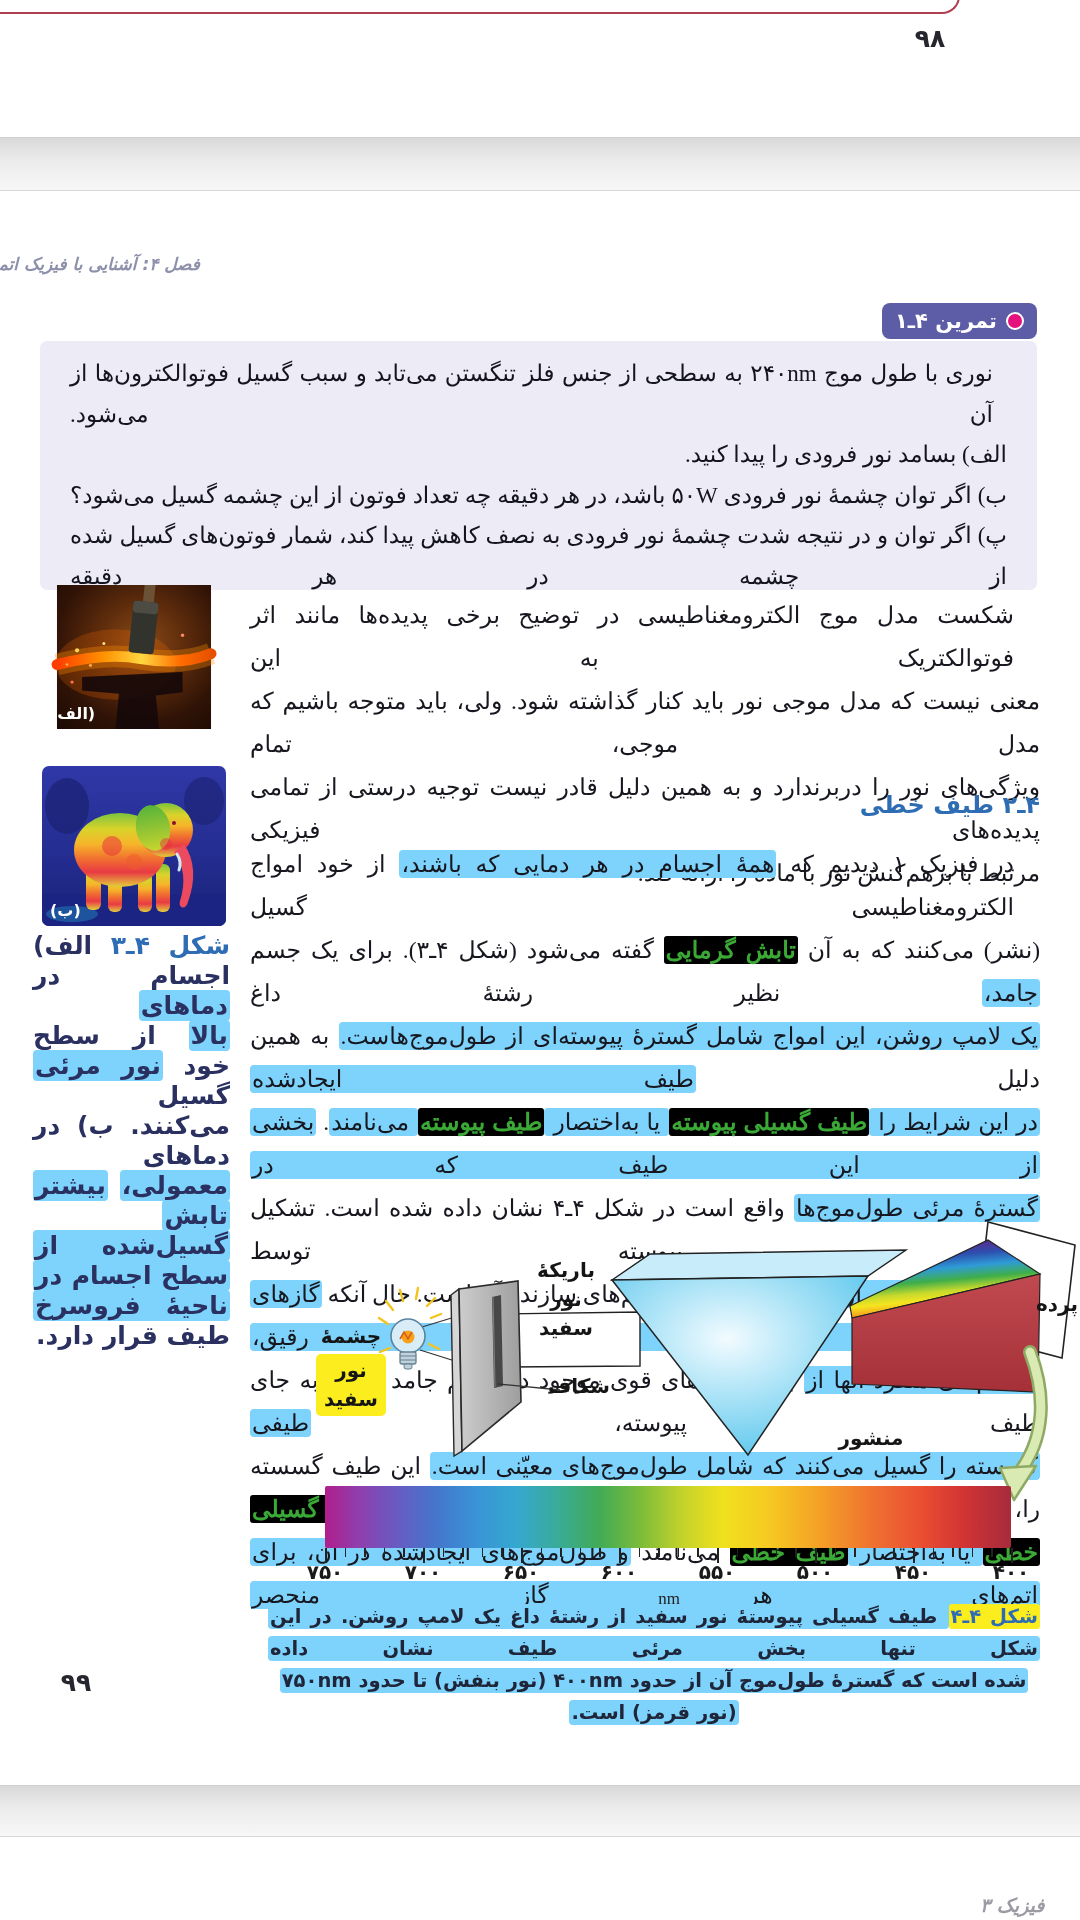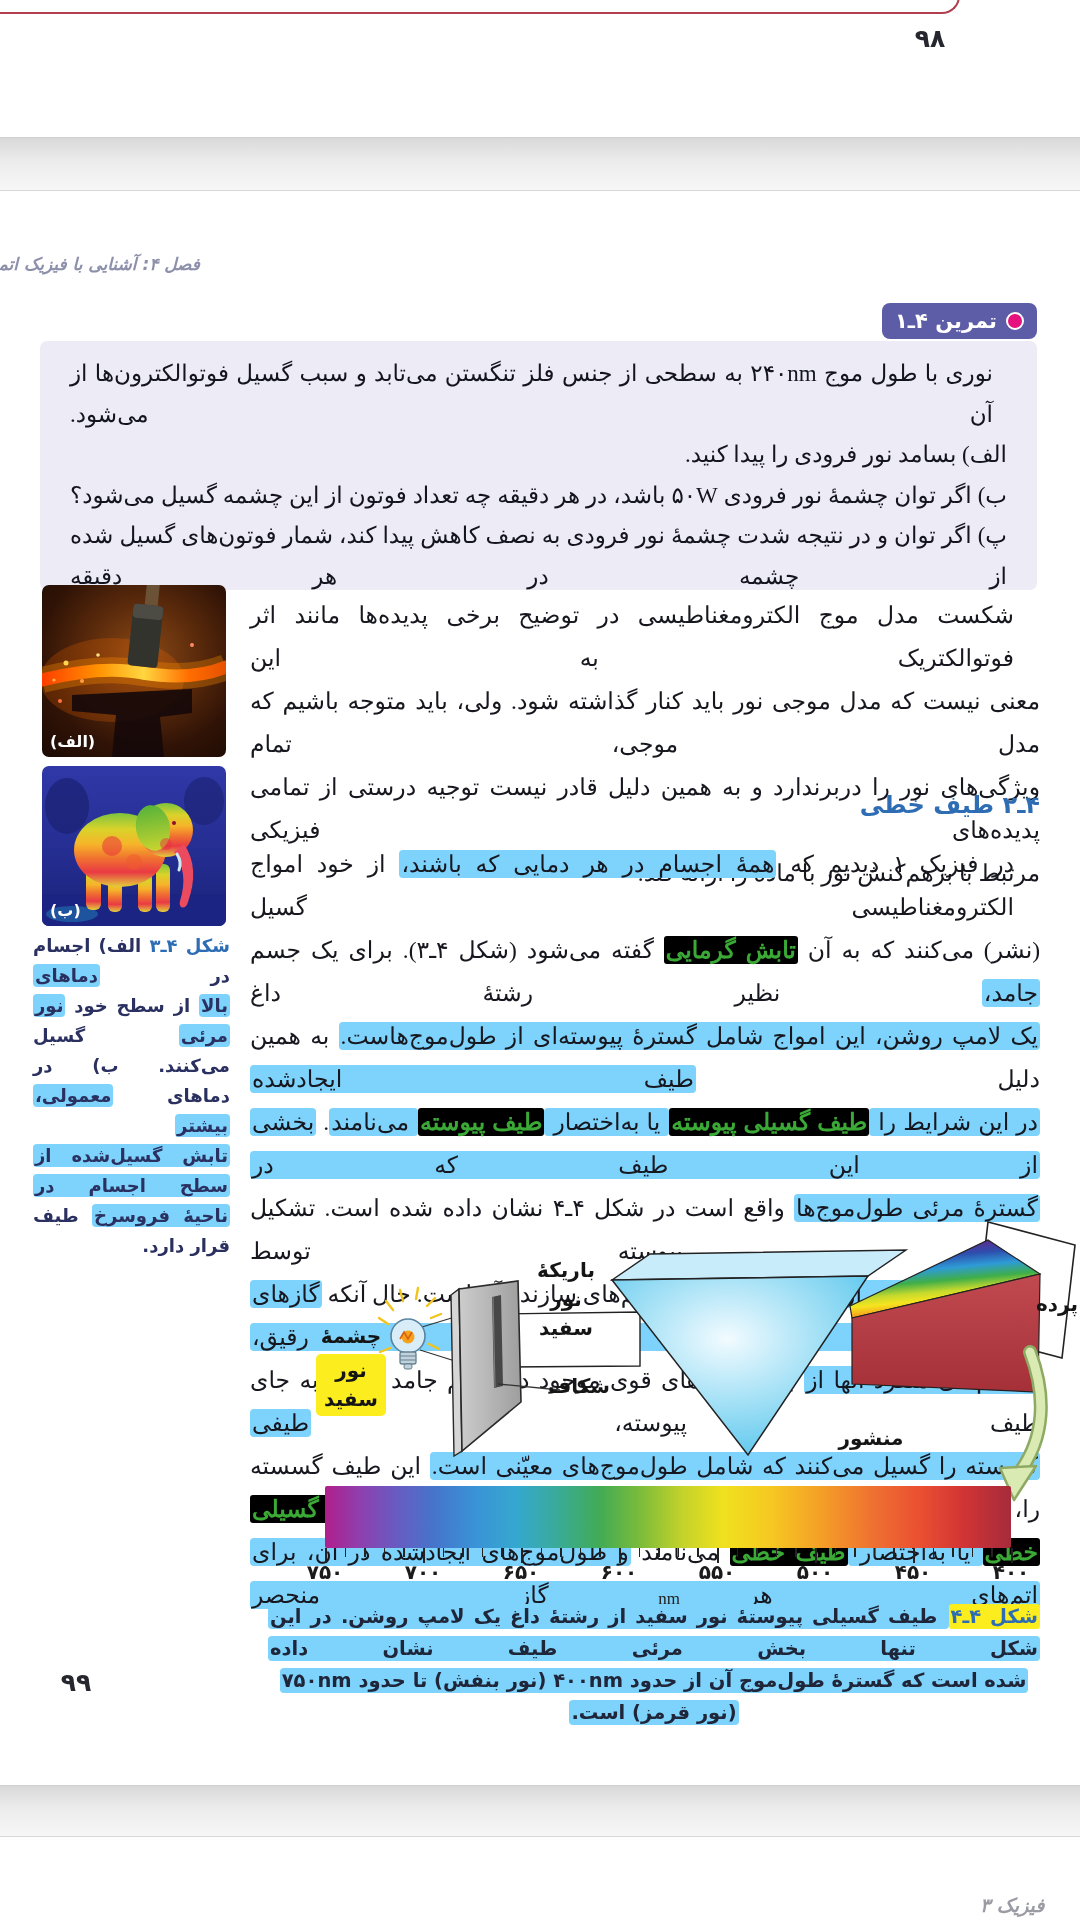--- a/index.html
+++ b/index.html
@@ -44,26 +44,26 @@
         color:#2e6db4;font-weight:bold;font-size:24px;}
 
   
   .seg-hl{background:#7dd3fc;border-radius:4px;padding:1px 2px;-webkit-box-decoration-break:clone;box-decoration-break:clone;}
   .seg-hlg{background:#000000;color:#3aa935;font-weight:bold;border-radius:3px;padding:1px 2px;-webkit-box-decoration-break:clone;box-decoration-break:clone;}
   .seg-blue{color:#2e6db4;font-weight:bold;}
   .seg-hlblue{background:#fcee1e;color:#2e6db4;font-weight:bold;border-radius:3px;padding:1px 2px;}
 
   
   .photo{right:854px;left:42px;width:184px;border-radius:7px;overflow:hidden;}
-  .photo-a{top:585px;height:172px;}
+  .photo-a{top:585px;height:144px;}
   .photo-b{top:766px;height:160px;}
   .photo svg{display:block;width:100%;height:100%;}
   .photo-label{position:absolute;bottom:6px;left:8px;color:#ffffff;font-size:16px;font-weight:bold;direction:rtl;}
   .caption43{top:931px;right:850px;left:34px;width:197px;direction:rtl;
-        font-size:18px;line-height:30px;color:#2a3060;font-weight:600;}
+        font-size:25px;line-height:30px;color:#2a3060;font-weight:600;}
   .cline{text-align:justify;text-align-last:justify;}
   .cline.last{text-align-last:right;}
 
   
   .diagram-svg{top:1218px;left:230px;width:850px;height:285px;}
   .dlabel{direction:rtl;text-align:center;font-weight:bold;font-size:20px;color:#151515;line-height:29px;}
   .lab-beam{top:1256px;left:525px;width:82px;}
   .lab-source{top:1322px;left:316px;width:70px;}
   .lab-source .hl2{background:#fcee1e;border-radius:5px;padding:2px 5px;display:inline-block;margin-top:3px;}
   .lab-slit{top:1372px;left:550px;width:60px;}

